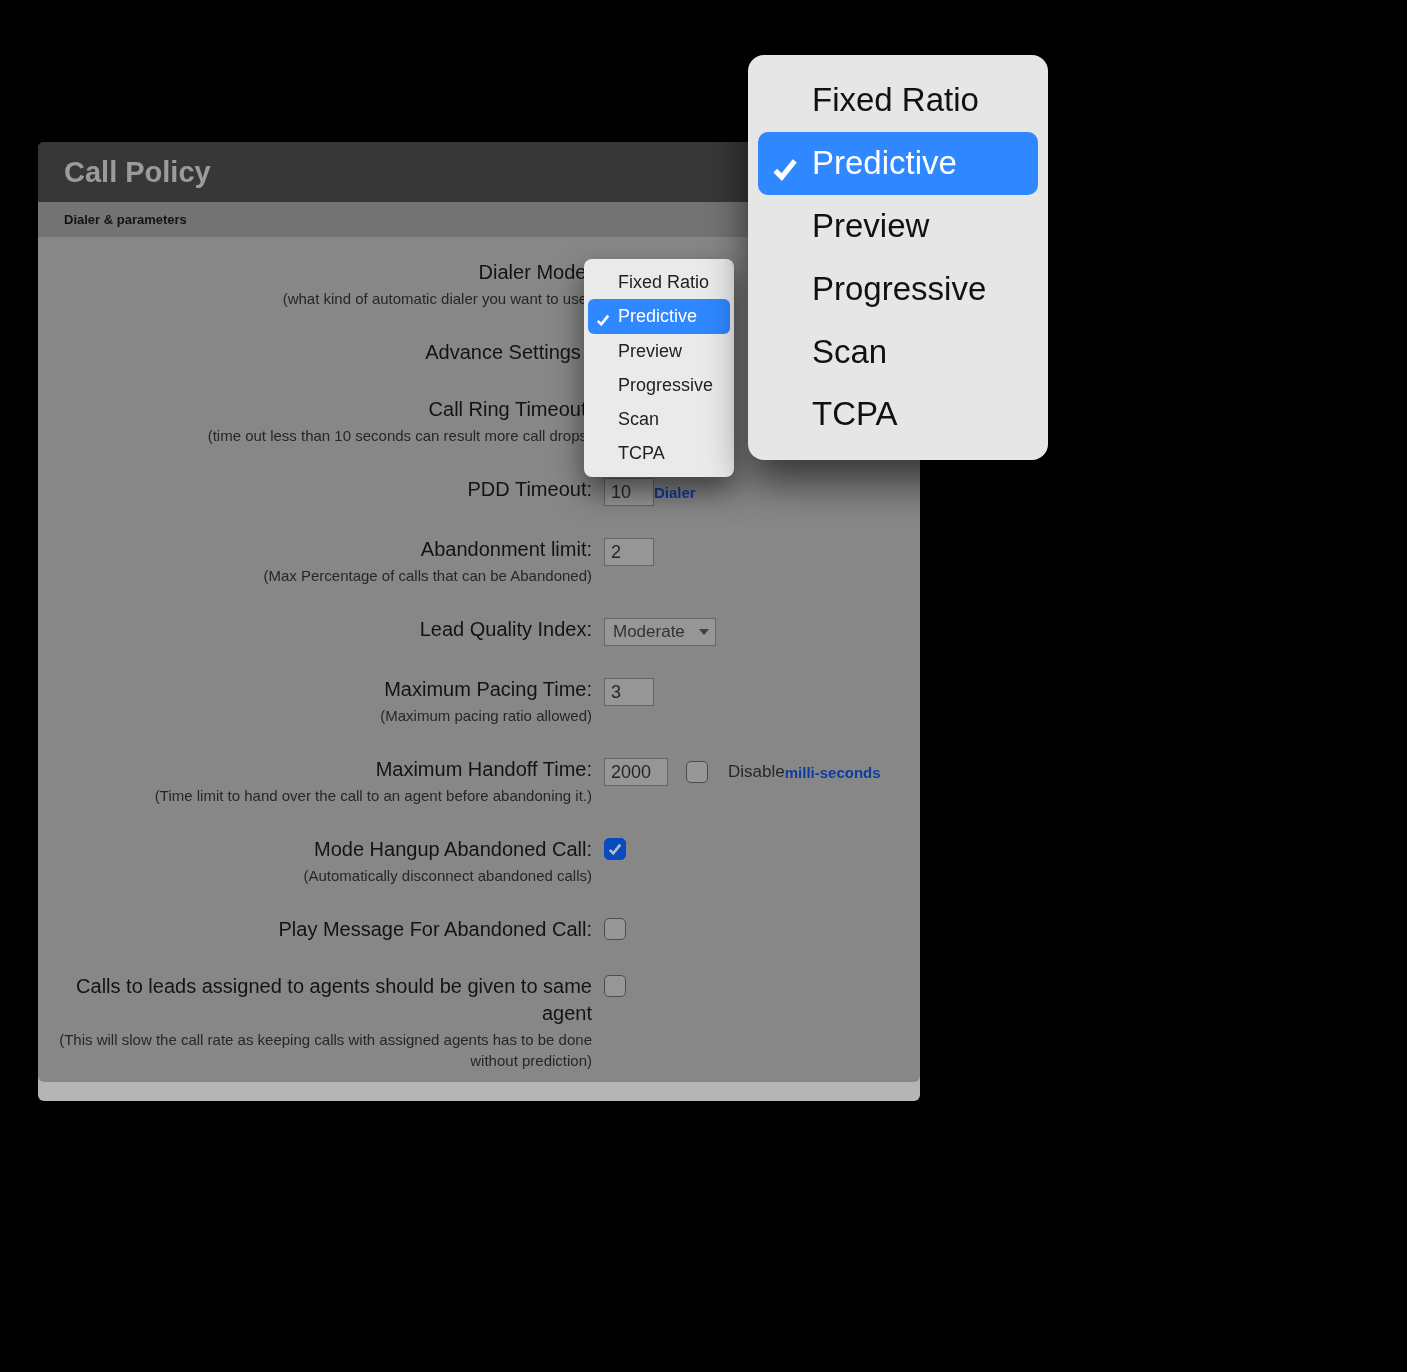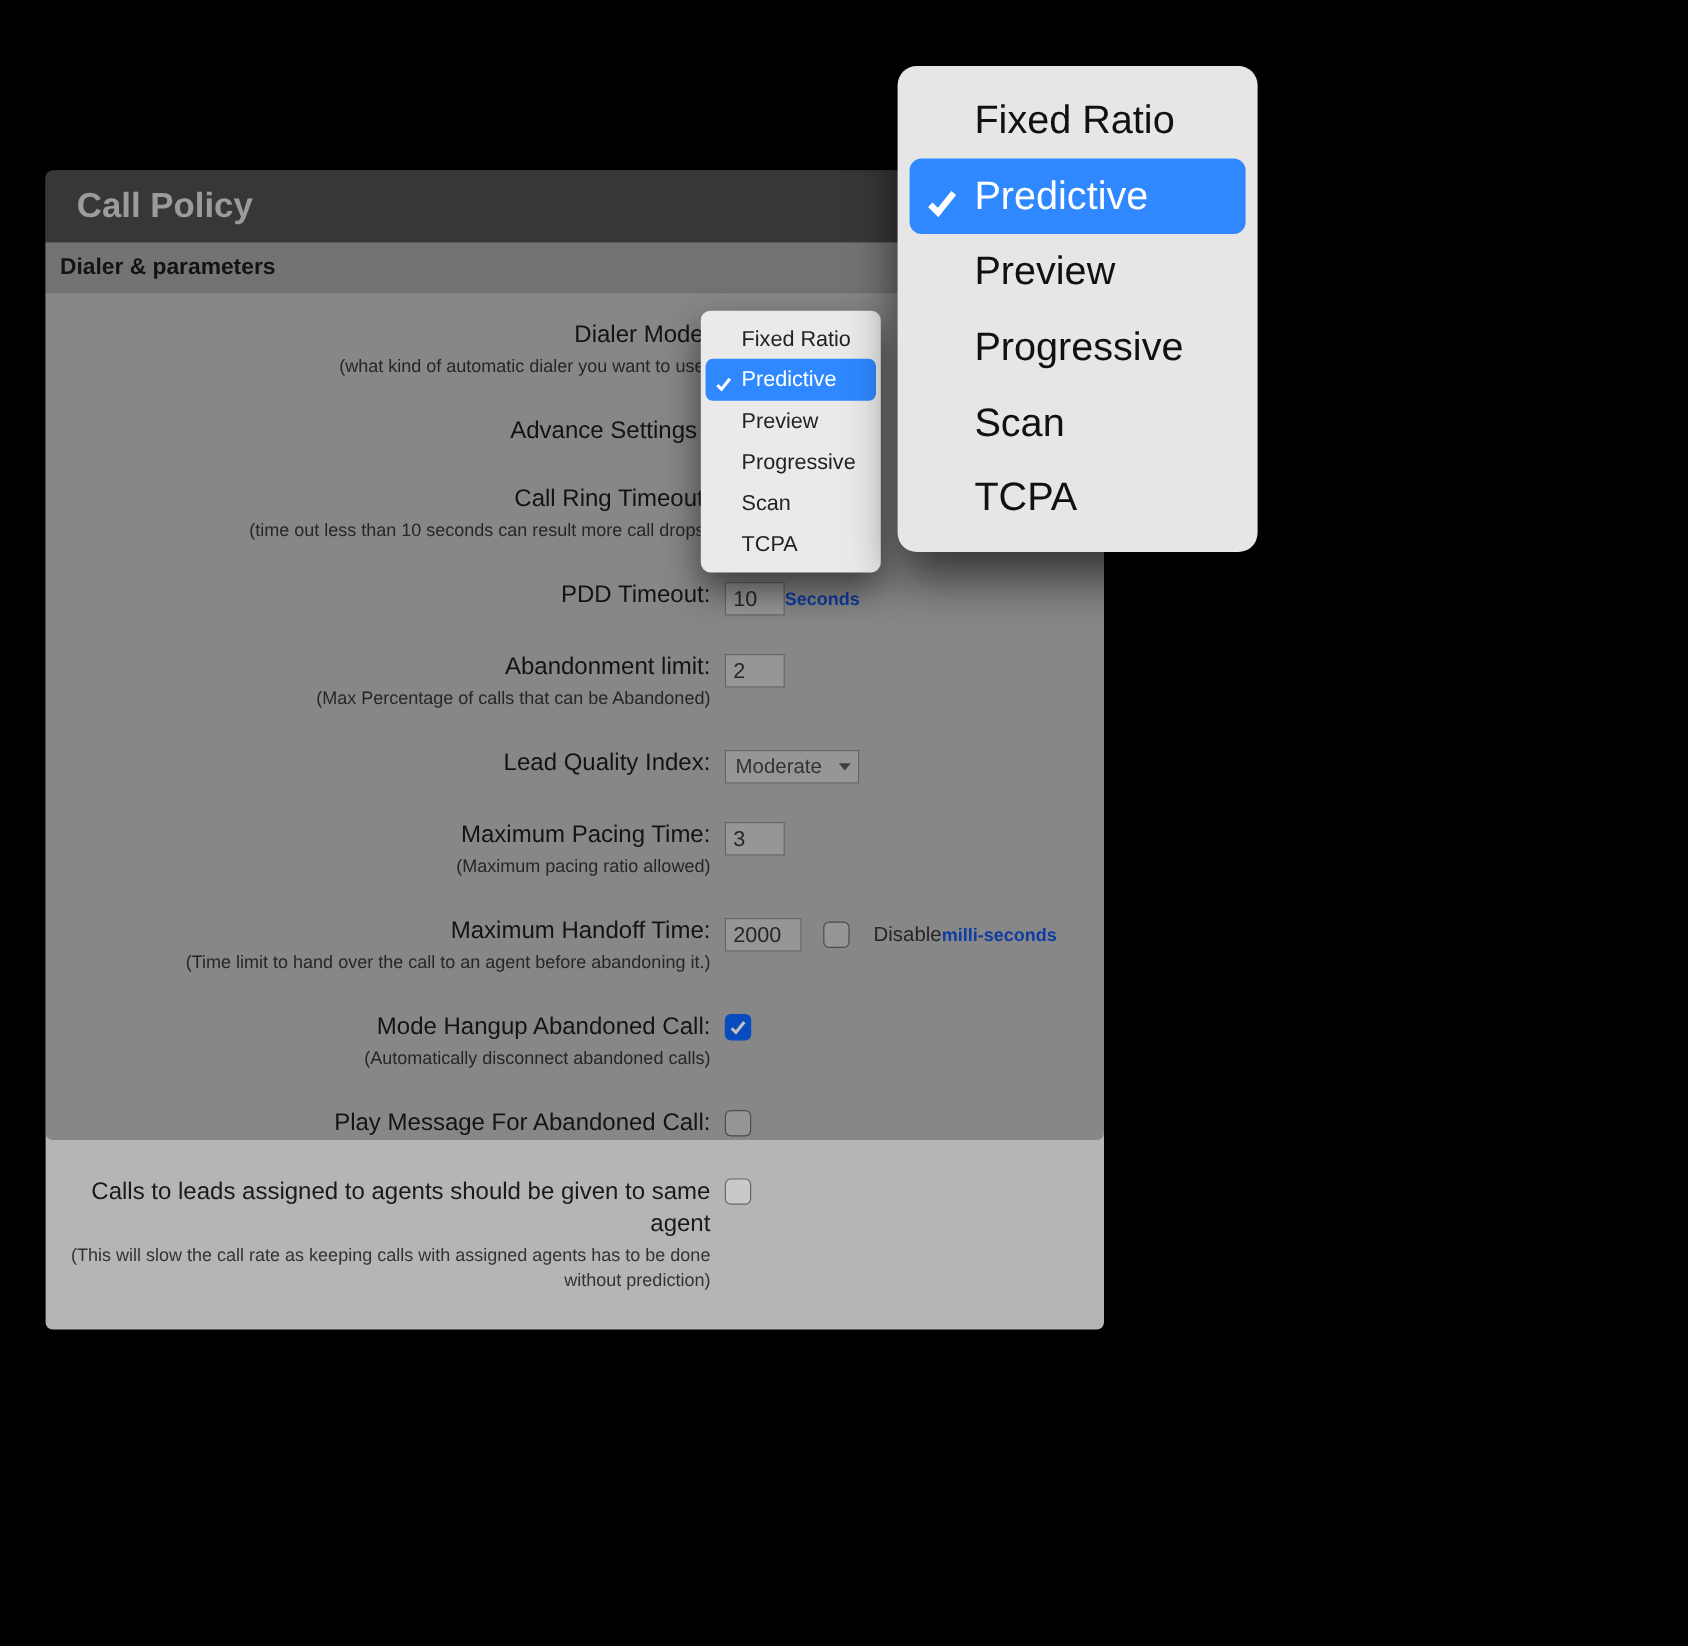--- a/index.html
+++ b/index.html
@@ -12,21 +12,21 @@
     position: relative;
     overflow: hidden;
   }
 
   
   .panel {
     position: absolute;
     left: 38px;
     top: 142px;
     width: 882px;
-    height: 808px;
+    height: 940px;
     background: #4a4a4a;
     border-radius: 6px;
     box-shadow: 0 10px 30px rgba(0,0,0,0.7);
     overflow: visible;
   }
 
   
   .panel .dim-overlay {
     position: absolute;
     inset: 0;
@@ -45,22 +45,22 @@
     font-weight: 600;
     background: #4a4a4a;
     border-top-left-radius: 6px;
     border-top-right-radius: 6px;
   }
 
   .section-header {
     background: #9a9a9a;
     color: #1a1a1a;
     font-weight: 700;
-    font-size: 19px;
-    padding: 10px 12px;
+    font-size: 13px;
+    padding: 10px 26px;
   }
 
   .form-area {
     background: #b5b5b5;
     padding: 22px 14px 30px 14px;
     min-height: 840px;
     border-bottom-left-radius: 6px;
     border-bottom-right-radius: 6px;
   }
 
@@ -265,21 +265,21 @@
       </div>
       <div class="field-col"></div>
     </div>
 
     <div class="row">
       <div class="label-col">
         <div class="label-main">PDD Timeout:</div>
       </div>
       <div class="field-col">
         <input type="text" class="num" value="10" style="">
-        <span class="unit-link">Seconds</span>
+        <span class="unit-link">Dialer</span>
       </div>
     </div>
 
     <div class="row">
       <div class="label-col">
         <div class="label-main">Abandonment limit:</div>
         <div class="label-sub">(Max Percentage of calls that can be Abandoned)</div>
       </div>
       <div class="field-col">
         <input type="text" class="num" value="2" style="">

